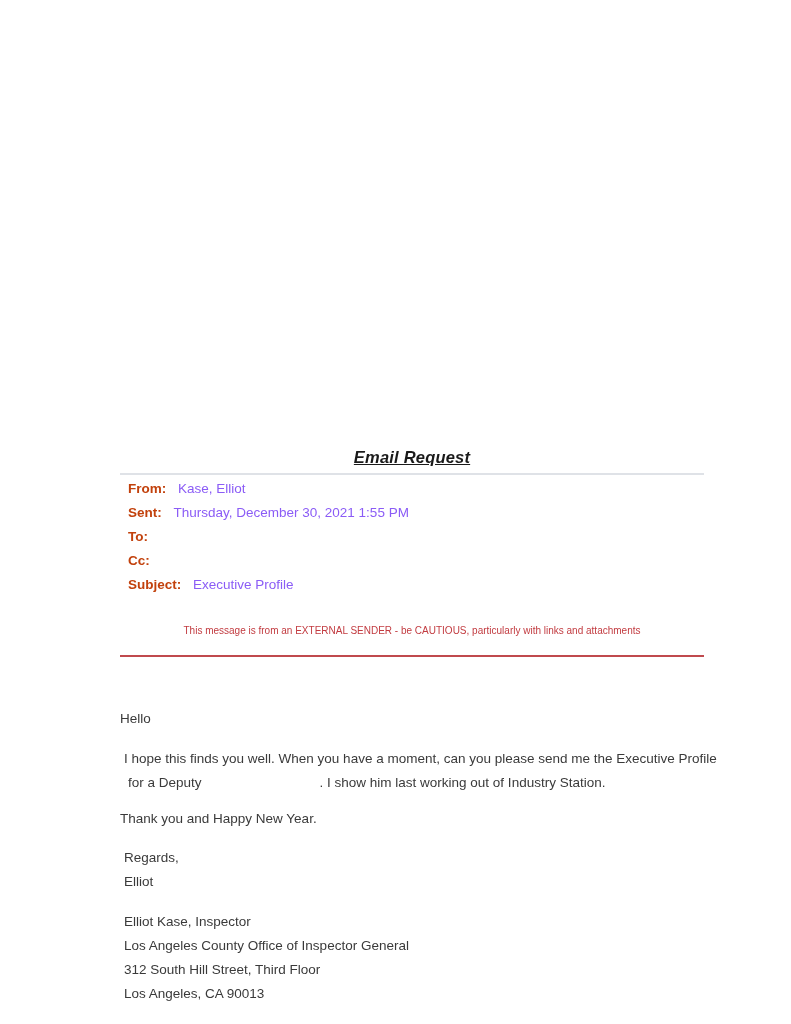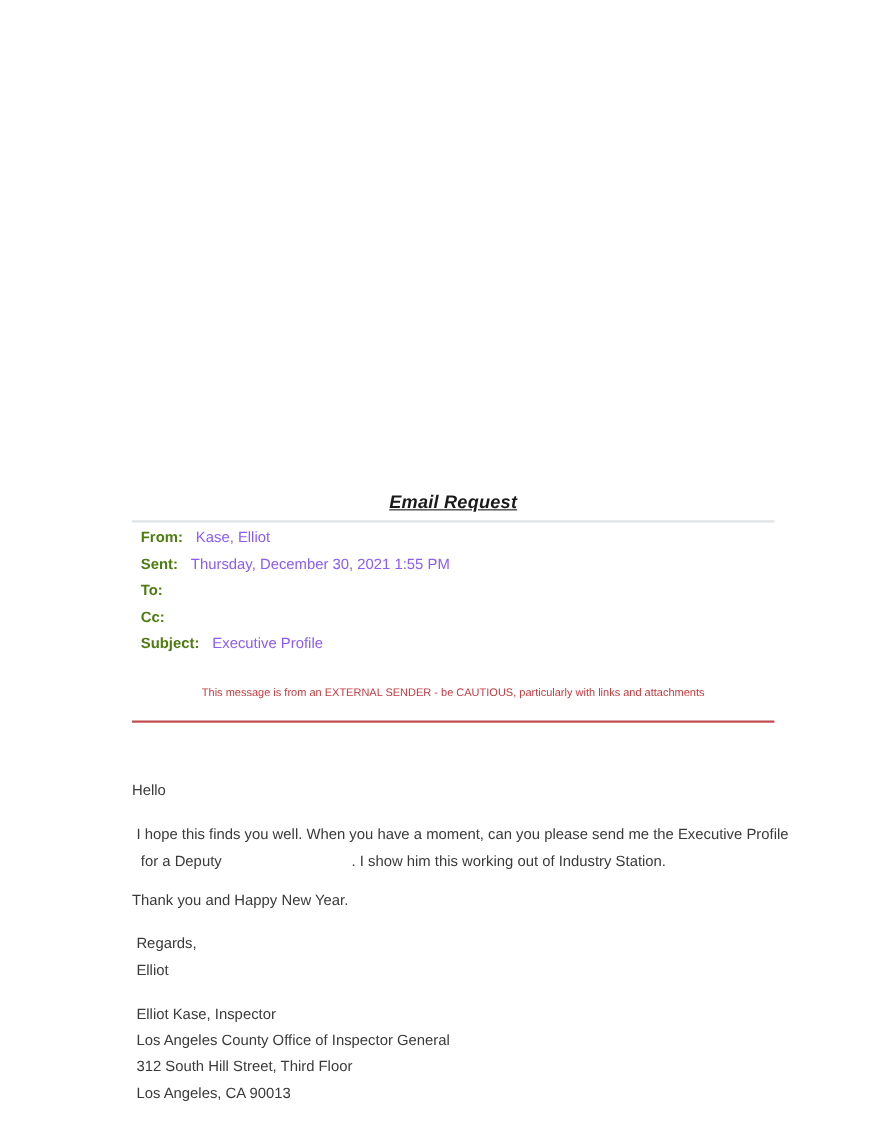--- a/index.html
+++ b/index.html
@@ -43,21 +43,21 @@
   }
   .headers {
     margin-top: 4px;
   }
   .header-row {
     line-height: 20px;
     white-space: nowrap;
   }
   .header-label {
     font-weight: bold;
-    color: #4d7c0f;
+    color: #c2410c;
   }
   .header-value {
     color: #8b5cf6;
   }
   .external-warning {
     margin-top: 29px;
     text-align: center;
     font-size: 10px;
     line-height: 14px;
     color: #c23b40;
@@ -130,21 +130,21 @@
 
     <div class="external-warning">This message is from an EXTERNAL SENDER - be CAUTIOUS, particularly with links and attachments</div>
 
     <div class="warning-rule"></div>
 
     <div class="greeting">Hello</div>
 
     <div class="paragraph">
       <div class="para-line">I hope this finds you well. When you have a moment, can you please send me the Executive Profile</div>
       <div class="para-line">
-        <span>for a Deputy</span><span class="redaction-gap"></span><span>. I show him this working out of Industry Station.</span>
+        <span>for a Deputy</span><span class="redaction-gap"></span><span>. I show him last working out of Industry Station.</span>
       </div>
     </div>
 
     <div class="closing">Thank you and Happy New Year.</div>
 
     <div class="signoff-block">
       <div>Regards,</div>
       <div>Elliot</div>
     </div>
 

